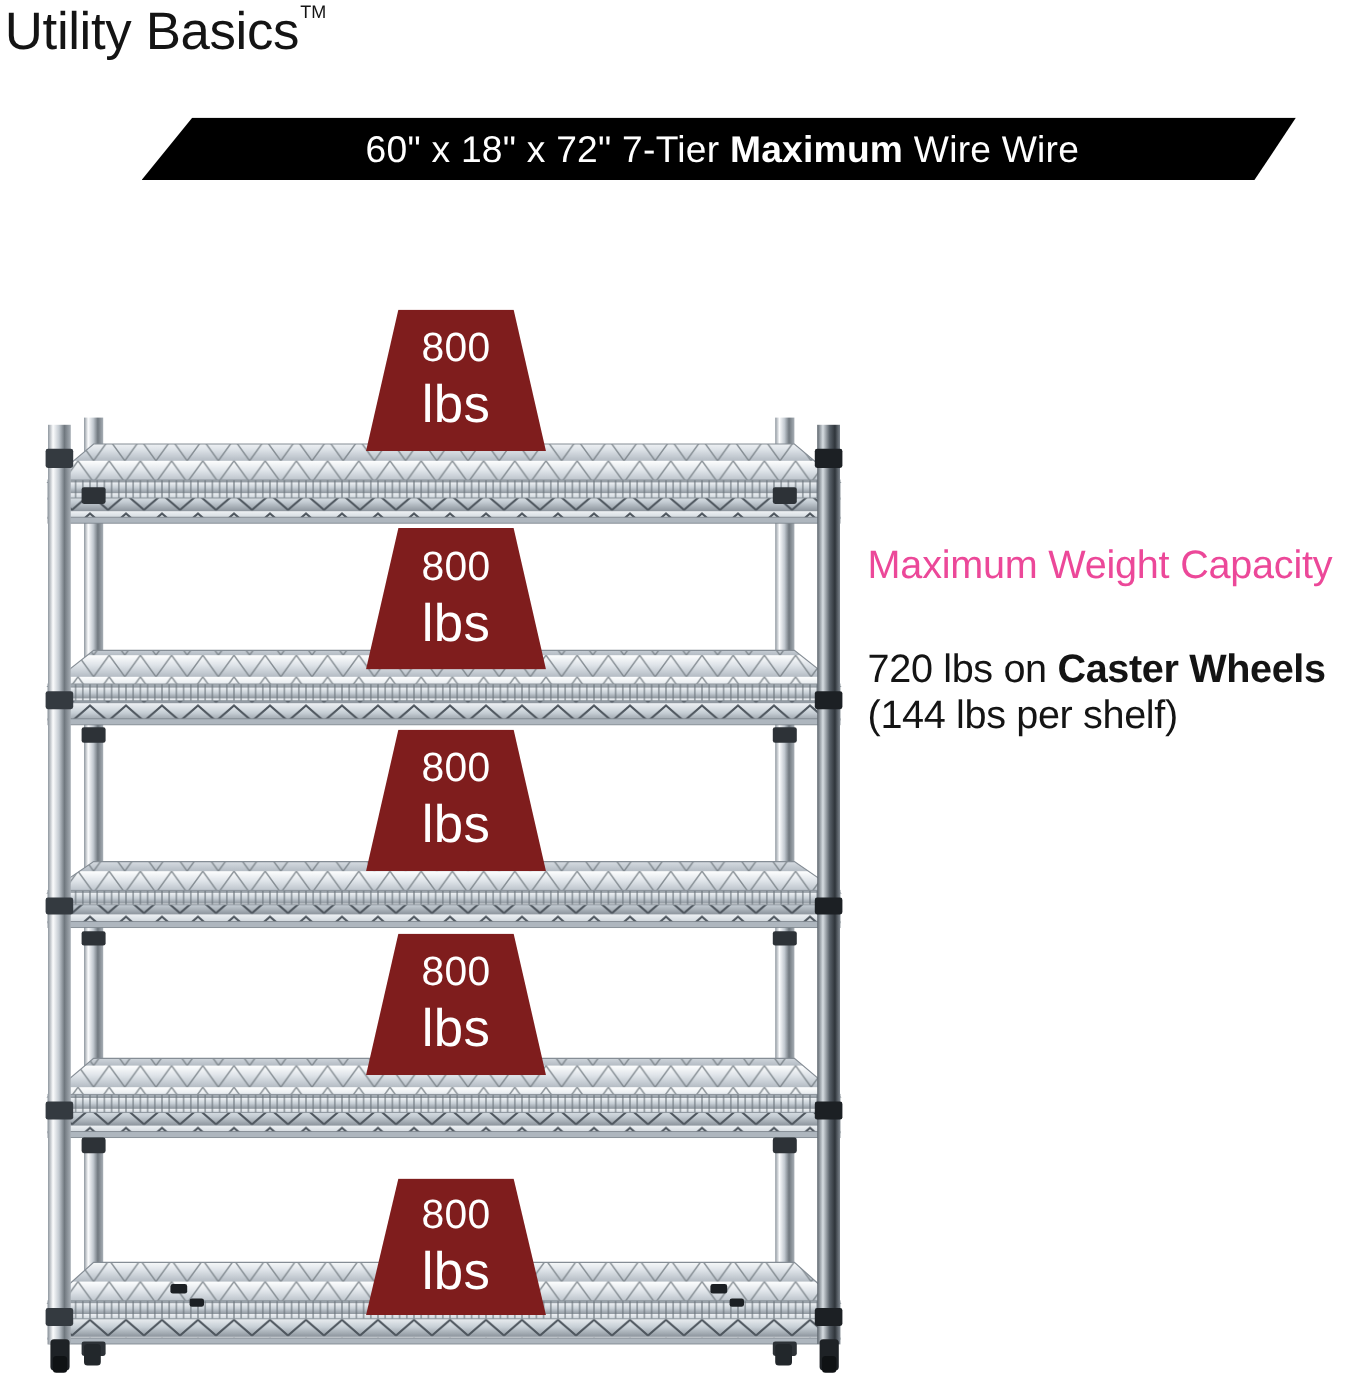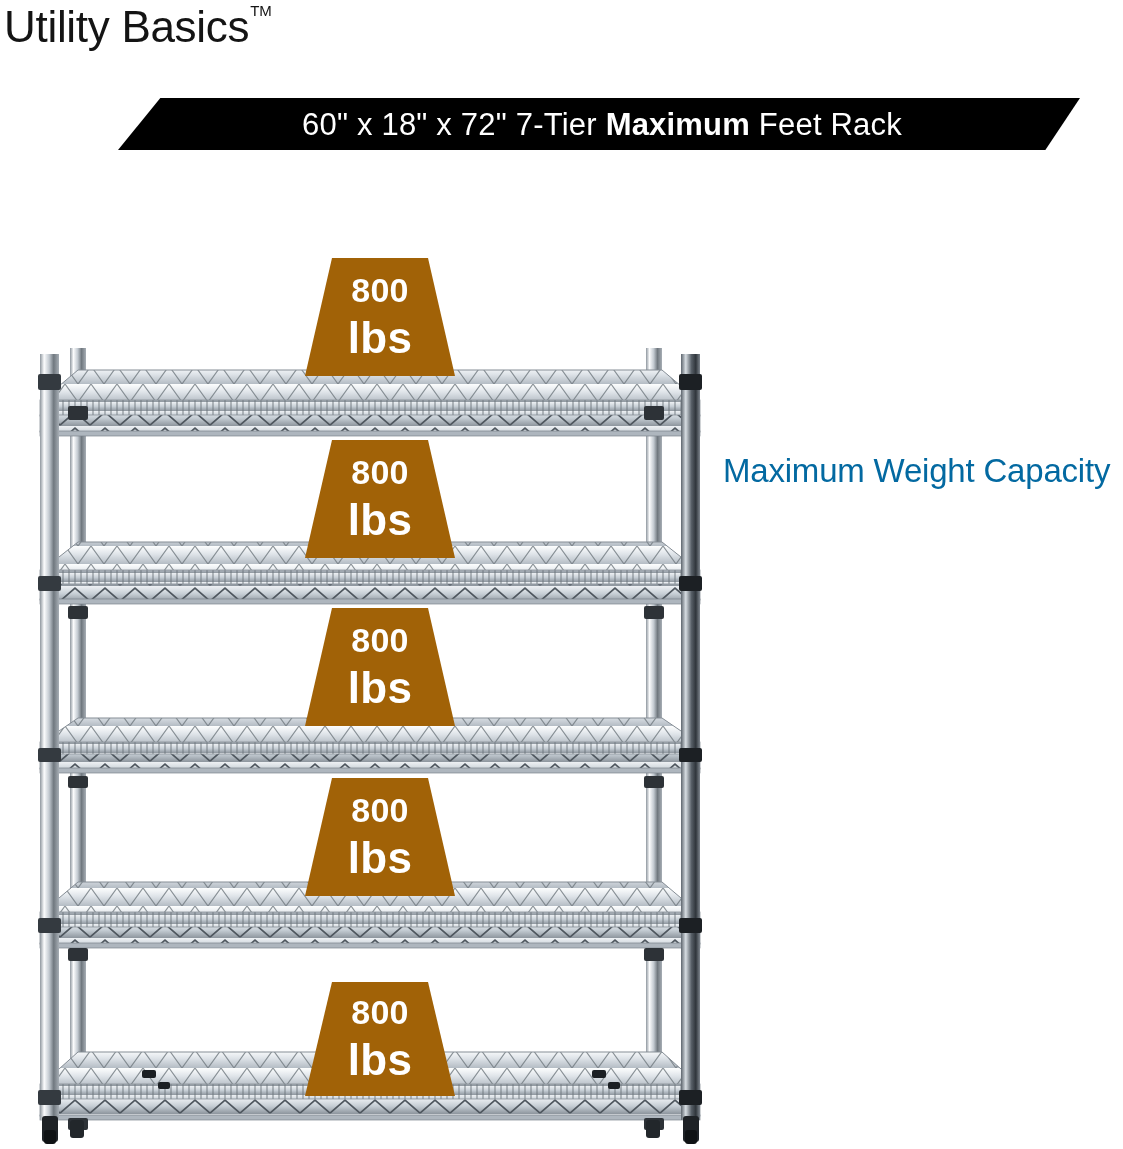--- a/index.html
+++ b/index.html
@@ -74,44 +74,44 @@
   }
   #rack svg { display: block; width: 100%; height: 100%; }
 
   
   .weight-badge {
     position: absolute;
     display: flex;
     flex-direction: column;
     align-items: center;
     justify-content: center;
-    background: #a16207;
+    background: #7f1d1d;
     clip-path: polygon(18% 0%, 82% 0%, 100% 100%, 0% 100%);
     color: #ffffff;
-    font-weight: 700;
+    font-weight: 400;
     line-height: 1.02;
     letter-spacing: 0.3px;
     text-align: right;
   }
   .weight-badge .amount { font-size: 34px; }
   .weight-badge .unit   { font-size: 44px; margin-top: 8px; }
 
   
   #info-panel {
     position: absolute;
     left: 723px;
     top: 452px;
     width: 396px;
   }
   #info-heading {
     font-size: 33px;
     font-weight: 400;
     line-height: 1.17;
     letter-spacing: -0.2px;
-    color: #0369a1;
+    color: #ec4899;
     margin: 0 0 46px 0;
   }
   .info-para {
     font-size: 33px;
     font-weight: 400;
     line-height: 1.2;
     letter-spacing: -0.3px;
     color: #141414;
     margin: 0 0 48px 0;
   }
@@ -122,21 +122,21 @@
 
 <div id="brand-logo">
   <span>Utility Basics</span><span class="tm">TM</span>
 </div>
 
 <div id="title-banner">
   <div class="banner-text">
     <span>60" x 18" x 72"</span>
     <span>7-Tier</span>
     <b>Maximum</b>
-    <span>Feet Rack</span>
+    <span>Wire Wire</span>
   </div>
 </div>
 
 <div id="rack">
   <svg viewBox="0 0 720 815" preserveAspectRatio="none">
     <defs>
       <linearGradient id="postG" x1="0" y1="0" x2="1" y2="0">
         <stop offset="0%" stop-color="#8f979f"></stop>
         <stop offset="22%" stop-color="#fbfcfd"></stop>
         <stop offset="48%" stop-color="#c3cad1"></stop>
@@ -299,14 +299,15 @@
 <div class="weight-badge" style="left:305px; top:982px; width:150px; height:114px;">
   <span class="amount">800</span>
   <span class="unit">lbs</span>
 </div>
 
 <div id="info-panel">
 
   <h2 id="info-heading">Maximum Weight Capacity</h2>
 
 
+  <p class="info-para"><span>720 lbs on </span><b>Caster Wheels</b><span> (144 lbs per shelf)</span></p>
 
 </div>
 
 </body></html>

